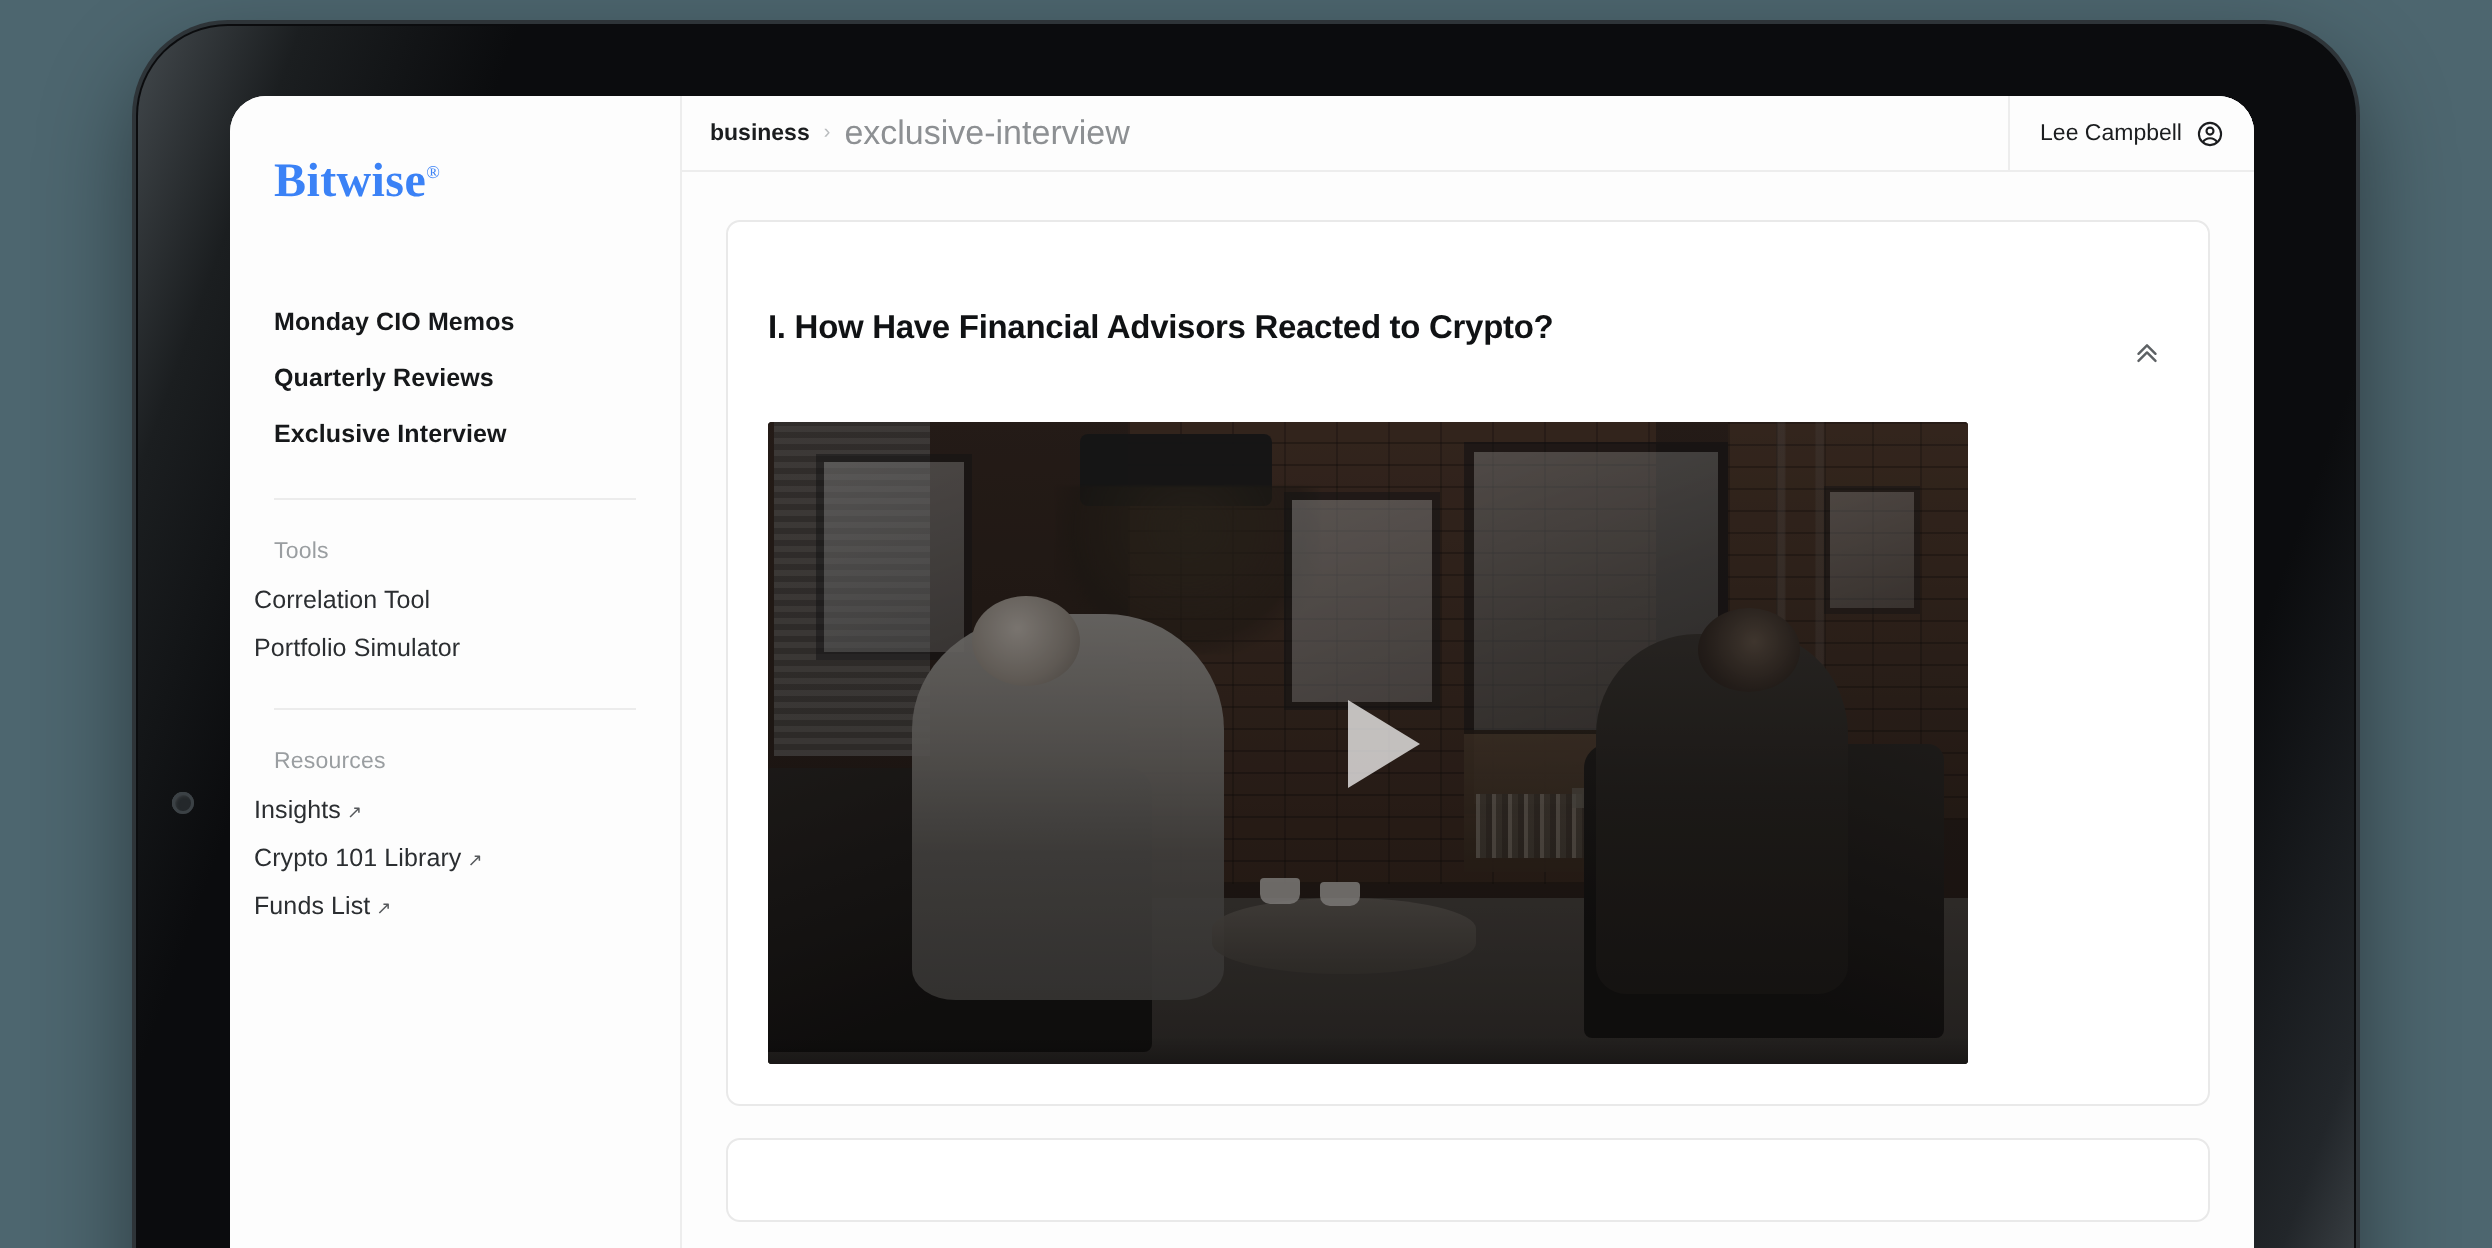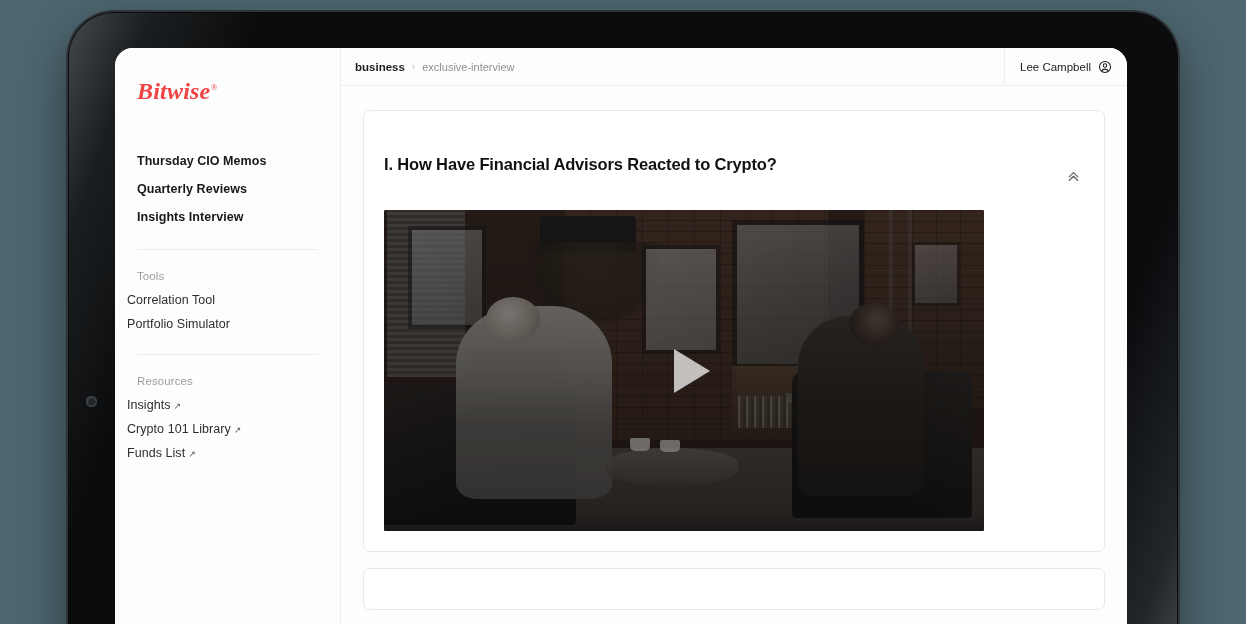--- a/index.html
+++ b/index.html
@@ -56,25 +56,24 @@
     height:100%;
     background:#fdfdfd;
     border-right:1px solid #ededed;
     padding:30px 0 0 0;
   }
   #brand-logo{
     font-family:"Liberation Serif", serif;
     font-size:24px;
     font-weight:700;
     letter-spacing:.2px;
-    color:#ef4444;
+    color:#3b82f6;
     padding:0 0 0 22px;
     position:relative;
     display:inline-block;
-    font-style:italic;
   }
   #brand-logo .tm{
     font-size:9px;
     vertical-align:super;
     font-weight:400;
   }
   .nav-primary{ margin-top:42px; }
   .nav-primary .nav-item{
     display:block;
     padding:7px 22px;
@@ -144,21 +143,21 @@
     font-size:11.5px;
     font-weight:700;
     color:#1b1d1f;
     cursor:pointer;
   }
   #breadcrumb .crumb-sep{
     font-size:10px;
     color:#b9bcbe;
   }
   #breadcrumb .crumb-current{
-    font-size:11px;
+    font-size:17px;
     color:#8d9093;
   }
   .topbar-action{
     display:flex;
     align-items:center;
     gap:7px;
     padding:0 15px;
     border-left:1px solid #ededed;
     font-size:11.5px;
     color:#1b1d1f;
@@ -406,23 +405,23 @@
 <div id="device-frame">
   <div id="camera-dot"></div>
 
   <div id="screen">
 
     <aside id="sidebar">
 
       <div id="brand-logo"><span>Bitwise</span><span class="tm">®</span></div>
 
       <nav class="nav-primary">
-        <a class="nav-item">Thursday CIO Memos</a>
+        <a class="nav-item">Monday CIO Memos</a>
         <a class="nav-item">Quarterly Reviews</a>
-        <a class="nav-item">Insights Interview</a>
+        <a class="nav-item">Exclusive Interview</a>
       </nav>
 
       <div class="nav-divider"></div>
 
       <div class="nav-group-label">Tools</div>
       <nav class="nav-sub">
         <a class="nav-item">Correlation Tool</a>
         <a class="nav-item">Portfolio Simulator</a>
       </nav>
 

